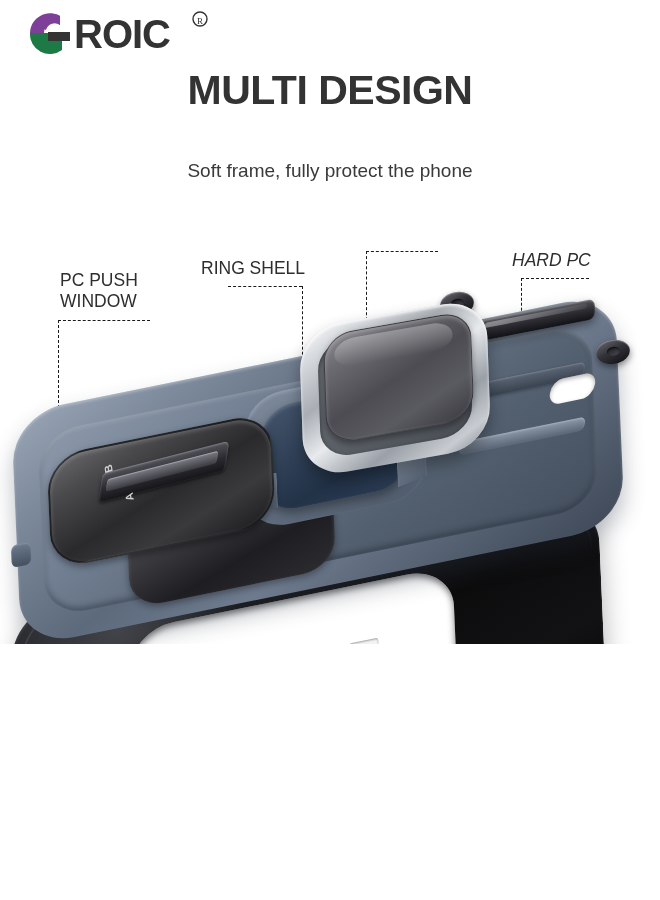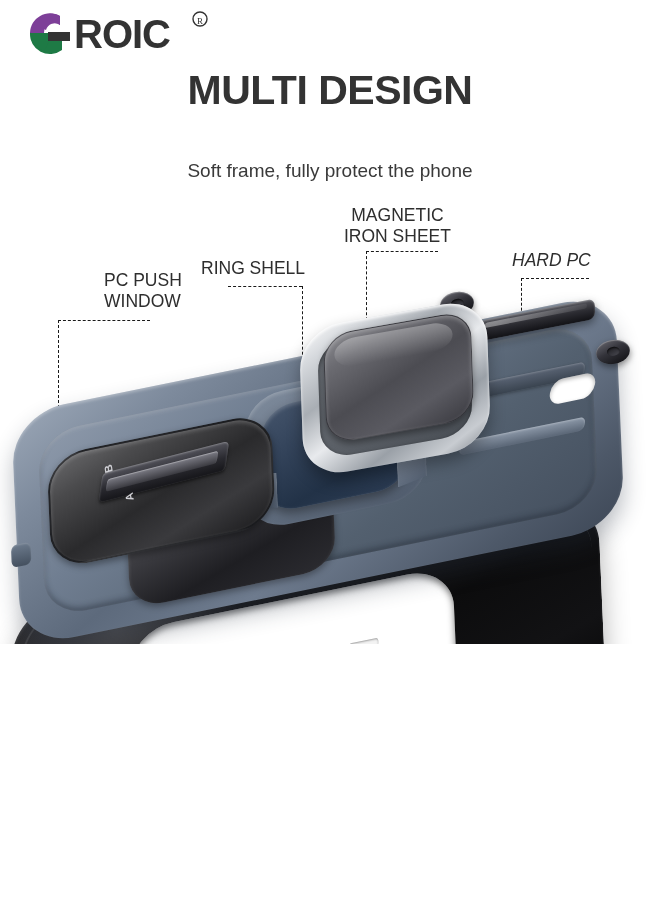--- a/index.html
+++ b/index.html
@@ -30,21 +30,21 @@
   #tagline{
     position:absolute;top:160px;width:660px;text-align:center;
     font-size:19px;color:#3a3a3a;font-weight:400;
   }
 
   
   .callout{position:absolute;font-size:17.5px;font-weight:500;color:#2e2e2e;line-height:1.18;white-space:pre-line;letter-spacing:0px;}
   #lbl-magnetic{left:344px;top:205px;text-align:center;}
   #lbl-ring{left:201px;top:258px;}
   #lbl-hard{left:512px;top:250px;font-style:italic;}
-  #lbl-pcpush{left:60px;top:270px;margin-left:44px;}
+  #lbl-pcpush{left:60px;top:270px;}
   #lbl-tpu{left:456px;top:697px;}
 
   
   .leader{position:absolute;}
   .ld-h{border-top:1.6px dashed #1a1a1a;height:0;}
   .ld-v{border-left:1.6px dashed #1a1a1a;width:0;}
   .dot{position:absolute;width:7px;height:7px;border-radius:50%;background:#111;}
 
   
   #art{position:absolute;left:0;top:270px;width:660px;height:570px;}
@@ -306,22 +306,20 @@
       <text x="178" y="15.5" text-anchor="middle" font-family="Liberation Serif, serif" font-size="9" fill="#333333">R</text>
     </svg>
   </div>
 
   <div class="h-line" id="title1">MULTI DESIGN</div>
   <div id="tagline">Soft frame, fully protect the phone</div>
 
   <div class="callout" id="lbl-pcpush">PC PUSH
 WINDOW</div>
   <div class="callout" id="lbl-ring">RING SHELL</div>
-  <div class="callout" id="lbl-magnetic">MAGNETIC
-IRON SHEET</div>
   <div class="callout" id="lbl-hard">HARD PC</div>
   <div class="callout" id="lbl-tpu">TPU SOFT SHELL</div>
 
   <div class="leader ld-h" style="left:58px;top:320px;width:92px;"></div>
   <div class="leader ld-v" style="left:58px;top:320px;height:163px;"></div>
   <div class="dot" style="left:55px;top:479px;"></div>
 
   <div class="leader ld-h" style="left:228px;top:286px;width:74px;"></div>
   <div class="leader ld-v" style="left:302px;top:286px;height:94px;"></div>
   <div class="dot" style="left:299px;top:376px;"></div>

